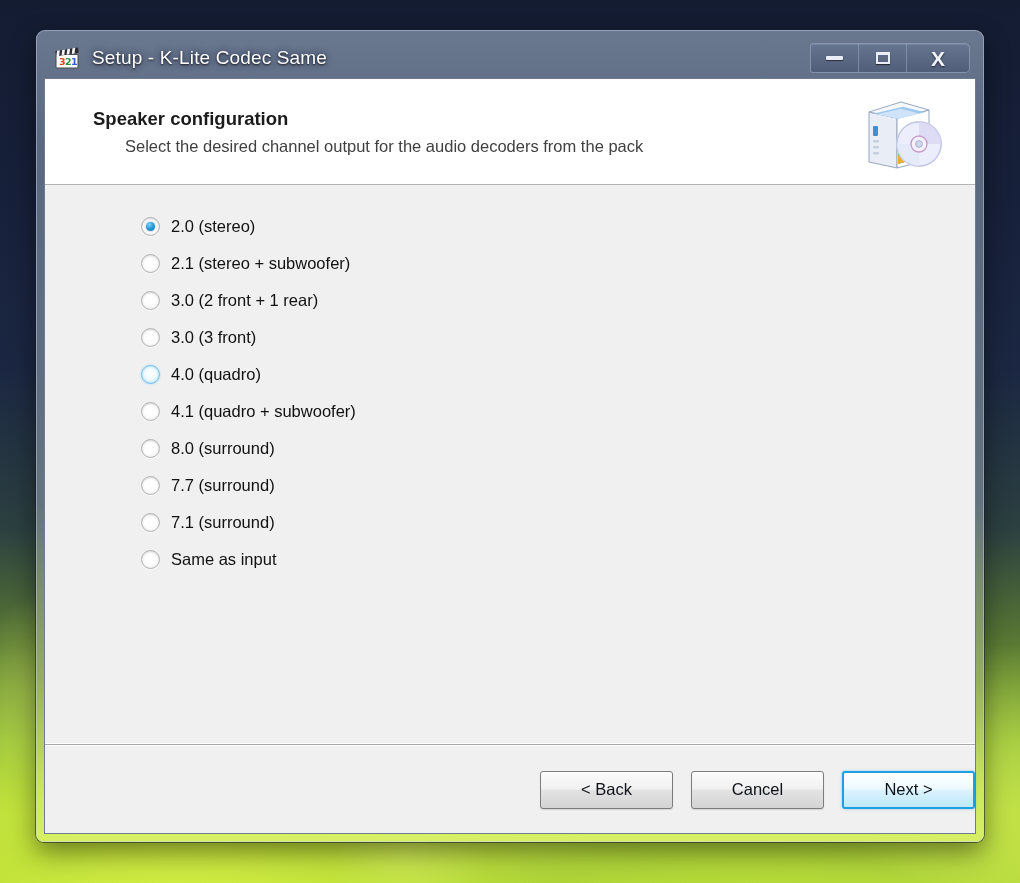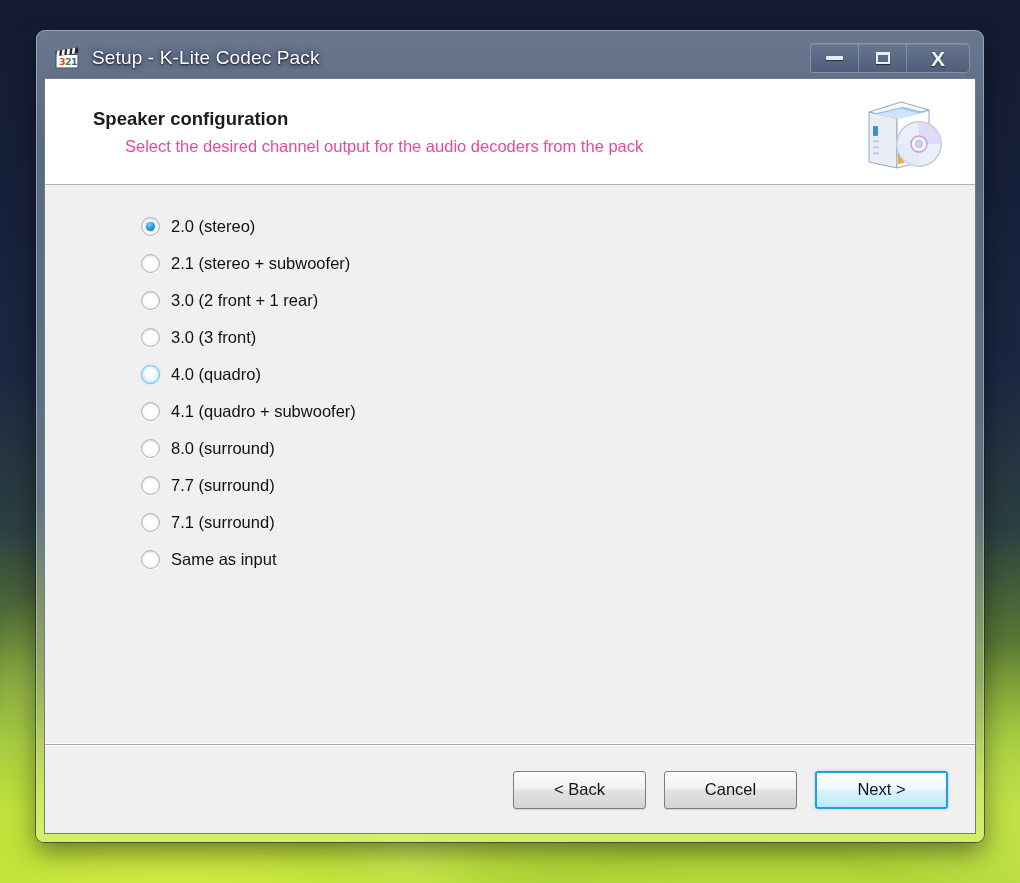--- a/index.html
+++ b/index.html
@@ -142,21 +142,21 @@
   }
   #header-texts { flex: 1 1 auto; }
   #page-title {
     font-size: 18.5px;
     font-weight: bold;
     color: #1b1b1b;
     margin-bottom: 7px;
   }
   #page-subtitle {
     font-size: 16.5px;
-    color: #ec4899;
+    color: #404040;
     margin-left: 32px;
   }
 
   
   #header-icon {
     width: 92px;
     height: 76px;
     flex: 0 0 92px;
     position: relative;
     margin-right: 8px;
@@ -210,21 +210,20 @@
   }
 
   
   #footer {
     flex: 0 0 88px;
     background: #f0f0f0;
     border-top: 1px solid #ffffff;
     display: flex;
     align-items: center;
     justify-content: flex-end;
-    padding-right: 27px;
     gap: 18px;
   }
   .btn {
     width: 133px;
     height: 38px;
     font-size: 16.5px;
     font-family: "Liberation Sans", sans-serif;
     color: #10131a;
     border-radius: 3px;
     border: 1px solid #7d7d7d;
@@ -257,21 +256,21 @@
         <g transform="rotate(-9 13 7)">
           <rect x="1.5" y="4.2" width="23" height="5.4" rx="0.8" fill="#2a2a30"></rect>
           <polygon points="3.4,4.2 6.2,4.2 4.6,9.6 1.8,9.6" fill="#f2f4f7"></polygon>
           <polygon points="8.6,4.2 11.4,4.2 9.8,9.6 7.0,9.6" fill="#f2f4f7"></polygon>
           <polygon points="13.8,4.2 16.6,4.2 15.0,9.6 12.2,9.6" fill="#f2f4f7"></polygon>
           <polygon points="19.0,4.2 21.8,4.2 20.2,9.6 17.4,9.6" fill="#f2f4f7"></polygon>
         </g>
       </svg>
     </div>
 
-    <div id="title-text">Setup - K-Lite Codec Pack</div>
+    <div id="title-text">Setup - K-Lite Codec Same</div>
 
     <div id="window-controls">
       <div class="wc-btn">
         <span class="min-bar"></span>
       </div>
       <div class="wc-btn">
         <span class="max-box"></span>
       </div>
       <div class="wc-btn">
         <span class="close-x">X</span>

